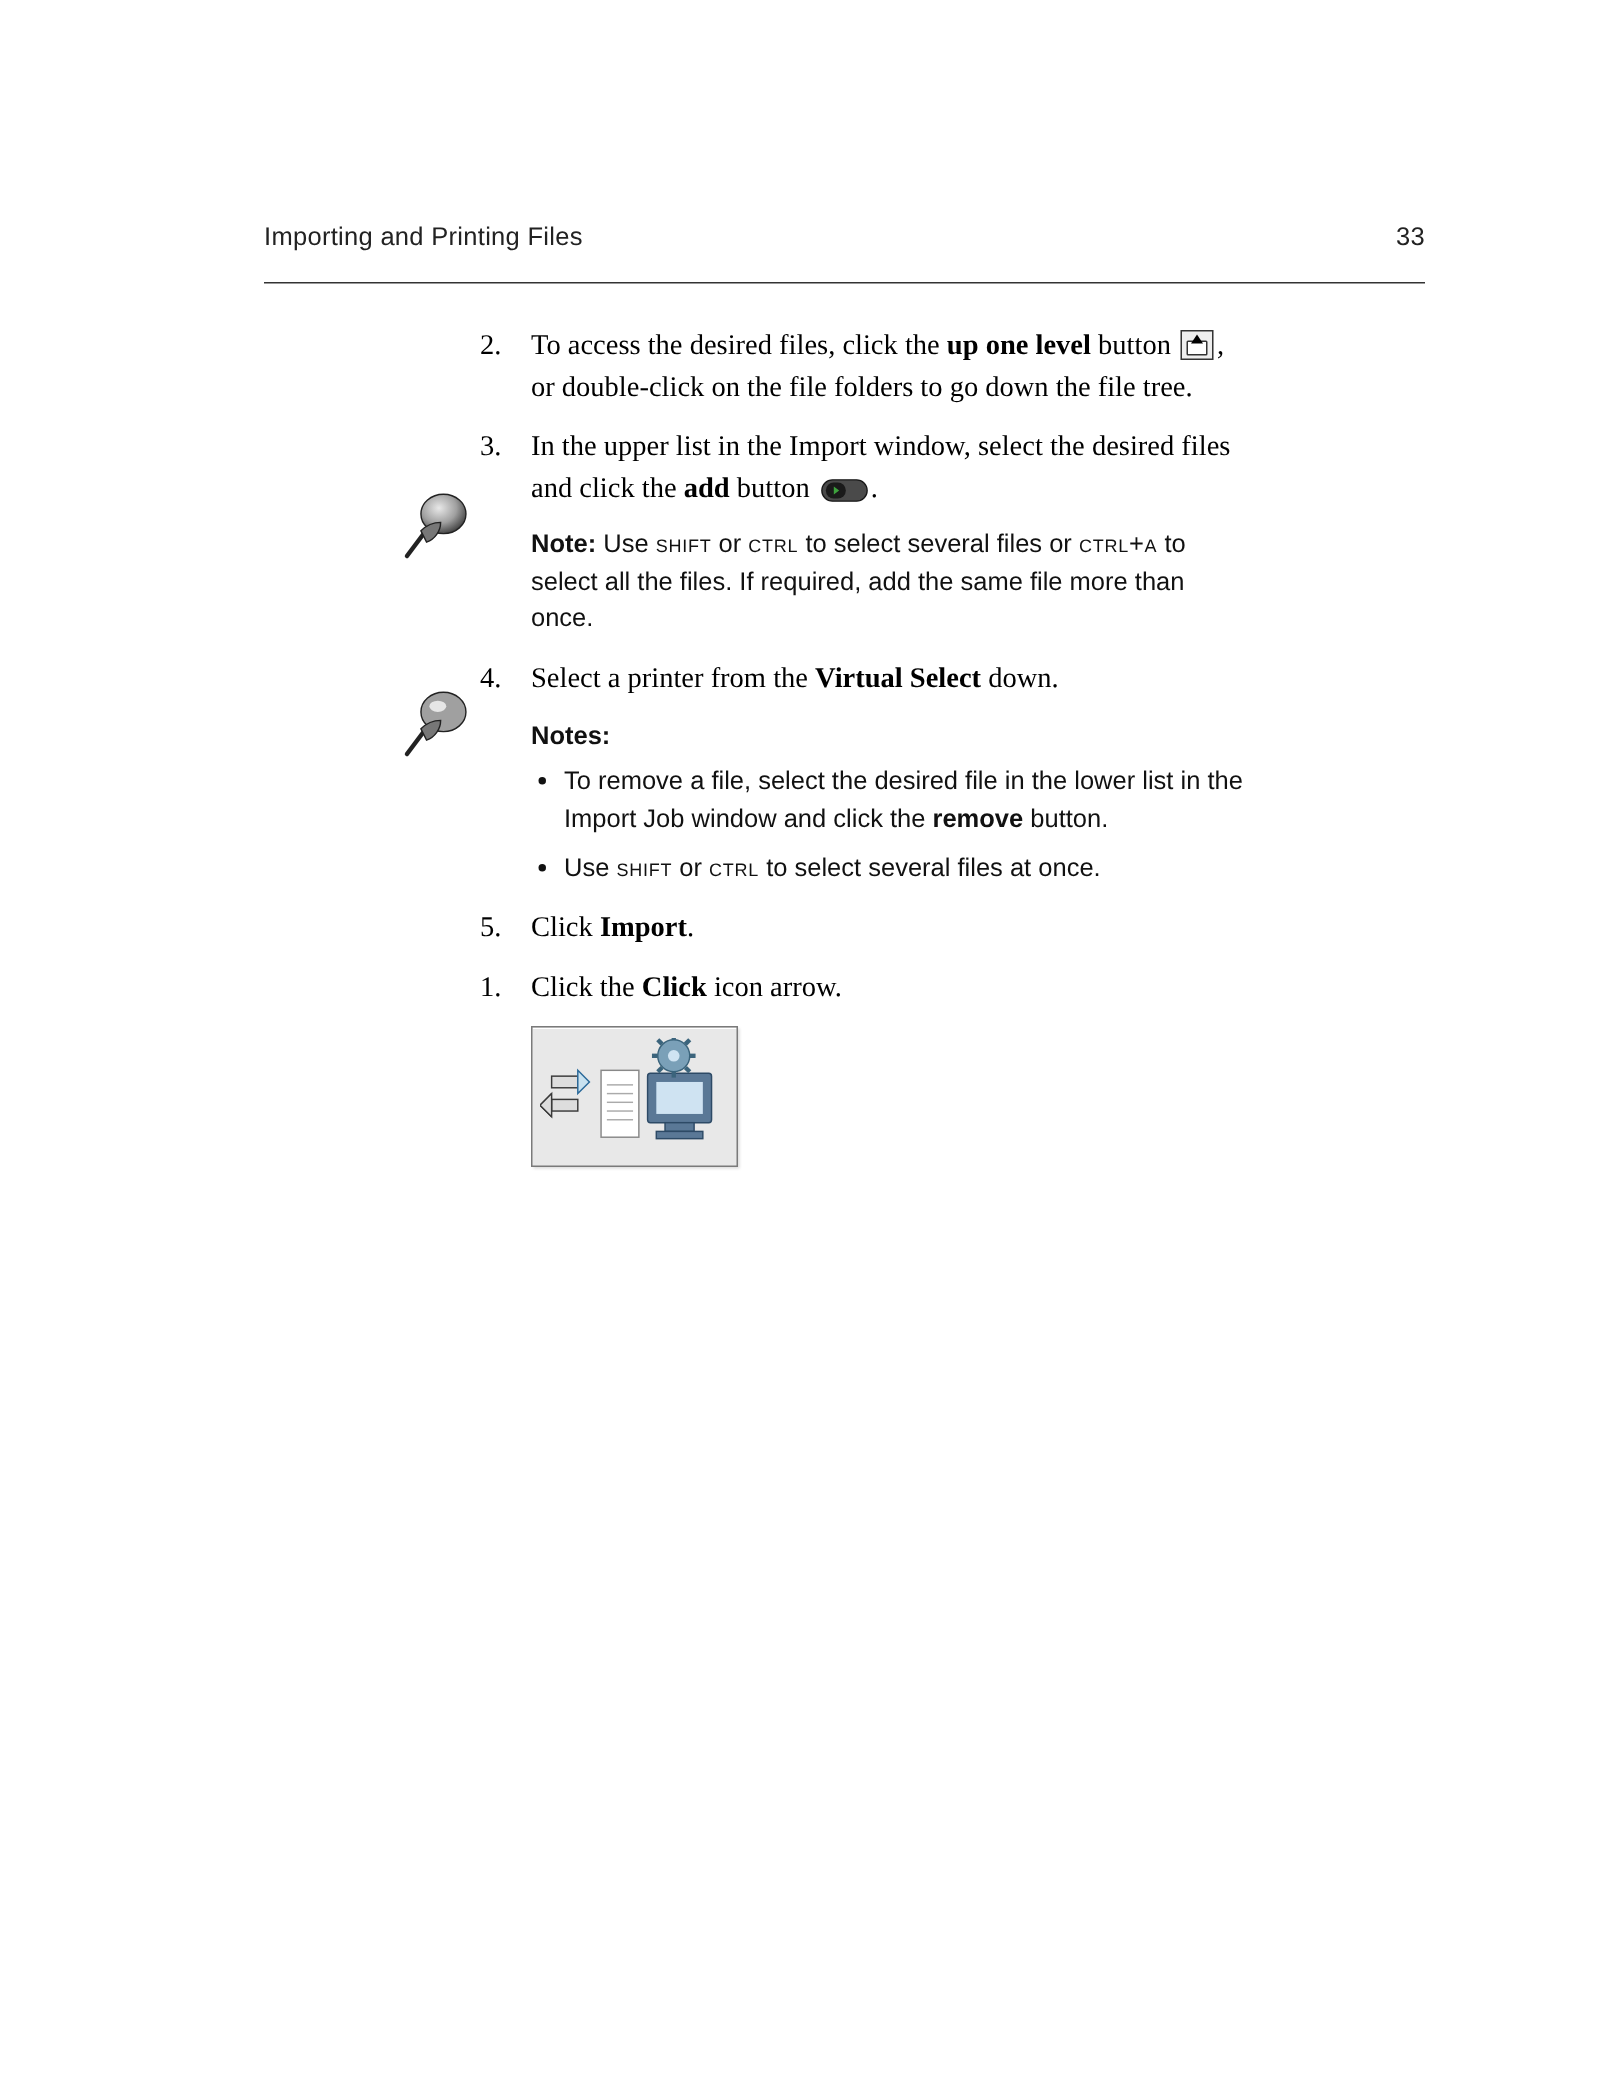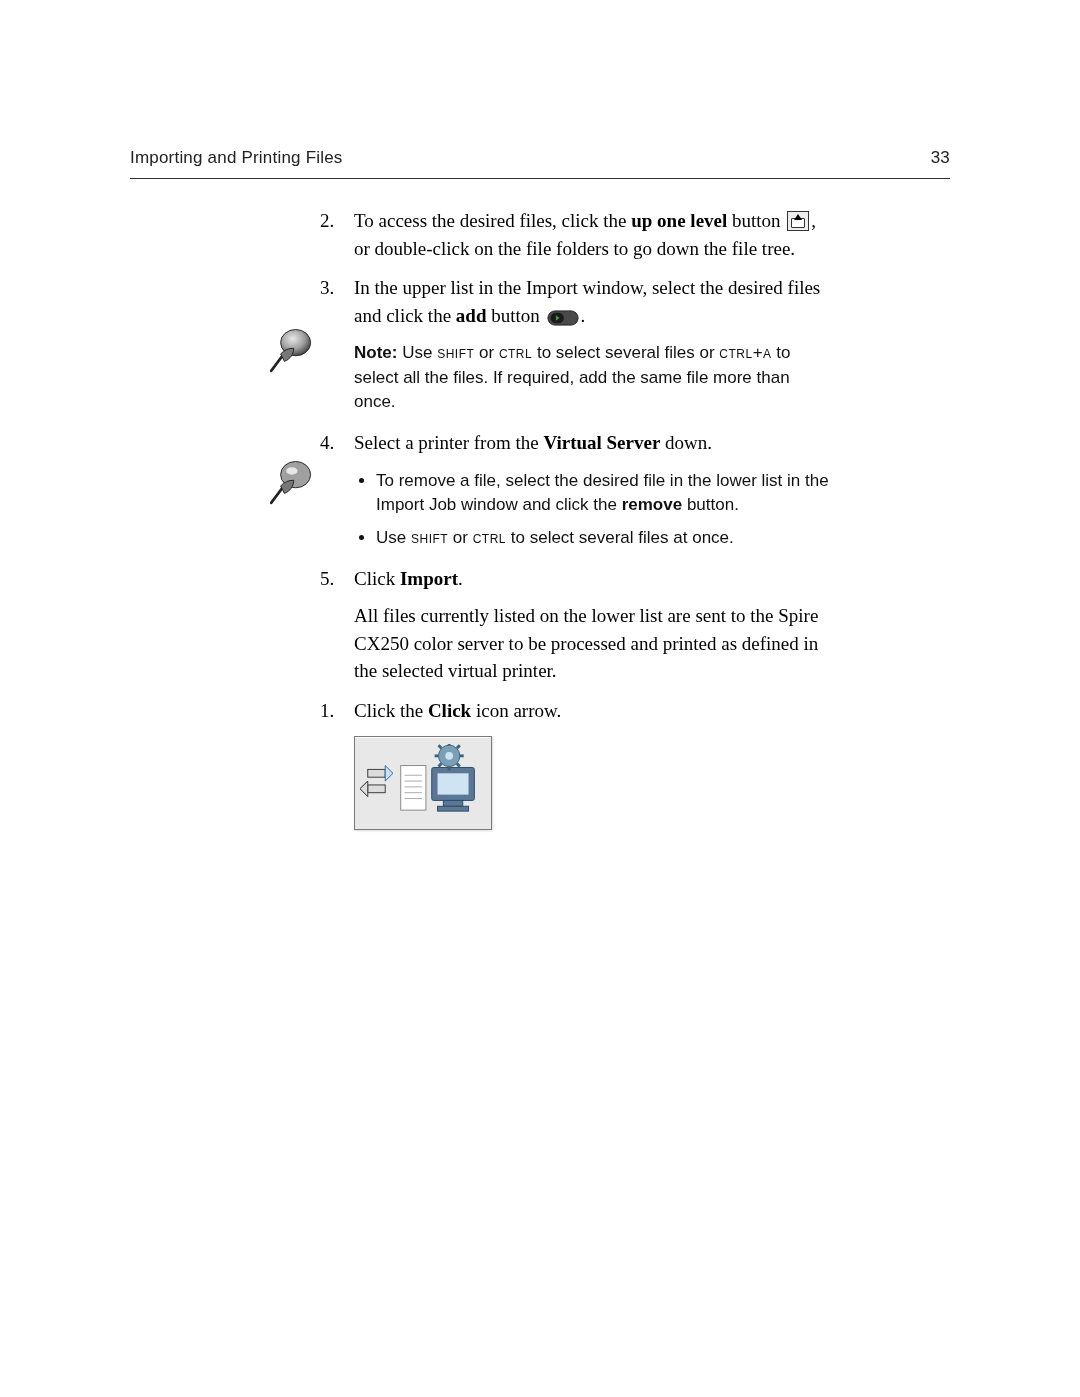--- a/index.html
+++ b/index.html
@@ -16,22 +16,23 @@
     box-sizing: border-box;
     padding: 148px 130px 0 130px;
   }
   .header-row {
     display: flex;
     justify-content: space-between;
     align-items: baseline;
     font-size: 17px;
     color: #222;
     border-bottom: 1px solid #333;
-    padding-bottom: 10px;
+    padding-bottom: 20px;
     letter-spacing: 0.2px;
+    margin-left: 46px;
   }
   .content {
     margin: 28px 0 0 190px; 
     width: 510px;
     font-family: Georgia, "Times New Roman", "Minion Pro", serif;
     font-size: 19px;
     line-height: 1.45;
     color: #000;
   }
   .step {
@@ -194,40 +195,40 @@
     </div>
 
     <div class="note-block sans note-first">
       <span class="bold">Note:</span><span>  Use </span><span class="scap">shift</span><span> or </span><span class="scap">ctrl</span><span> to select several files or </span><span class="scap">ctrl+a</span><span> to select all the files. If required, add the same file more than once.</span>
     </div>
 
 
     <div class="step">
       <div class="step-num">4.</div>
       <div class="step-body">
-        <span>Select a printer from the </span><span class="serif-bold">Virtual Server</span><span> down.</span>
+        <span>Select a printer from the </span><span class="serif-bold">Virtual Select</span><span> down.</span>
       </div>
     </div>
 
     <div class="note-block sans">
+      <div class="bold">Notes:</div>
       <ul class="notes-bullets">
         <li>
           <span>To remove a file, select the desired file in the lower list in the Import Job window and click the </span><span class="bold">remove</span><span> button.</span>
         </li>
         <li>
           <span>Use </span><span class="scap">shift</span><span> or </span><span class="scap">ctrl</span><span> to select several files at once.</span>
         </li>
       </ul>
     </div>
 
     <div class="step">
       <div class="step-num">5.</div>
       <div class="step-body">
         <span>Click </span><span class="serif-bold">Import</span><span>.</span>
-        <div style="margin-top:10px;">All files currently listed on the lower list are sent to the Spire CX250 color server to be processed and printed as defined in the selected virtual printer.</div>
       </div>
     </div>
 
 
     <div class="step">
       <div class="step-num">1.</div>
       <div class="step-body">
         <span>Click the </span><span class="serif-bold">Click</span><span> icon arrow.</span>
       </div>
     </div>

